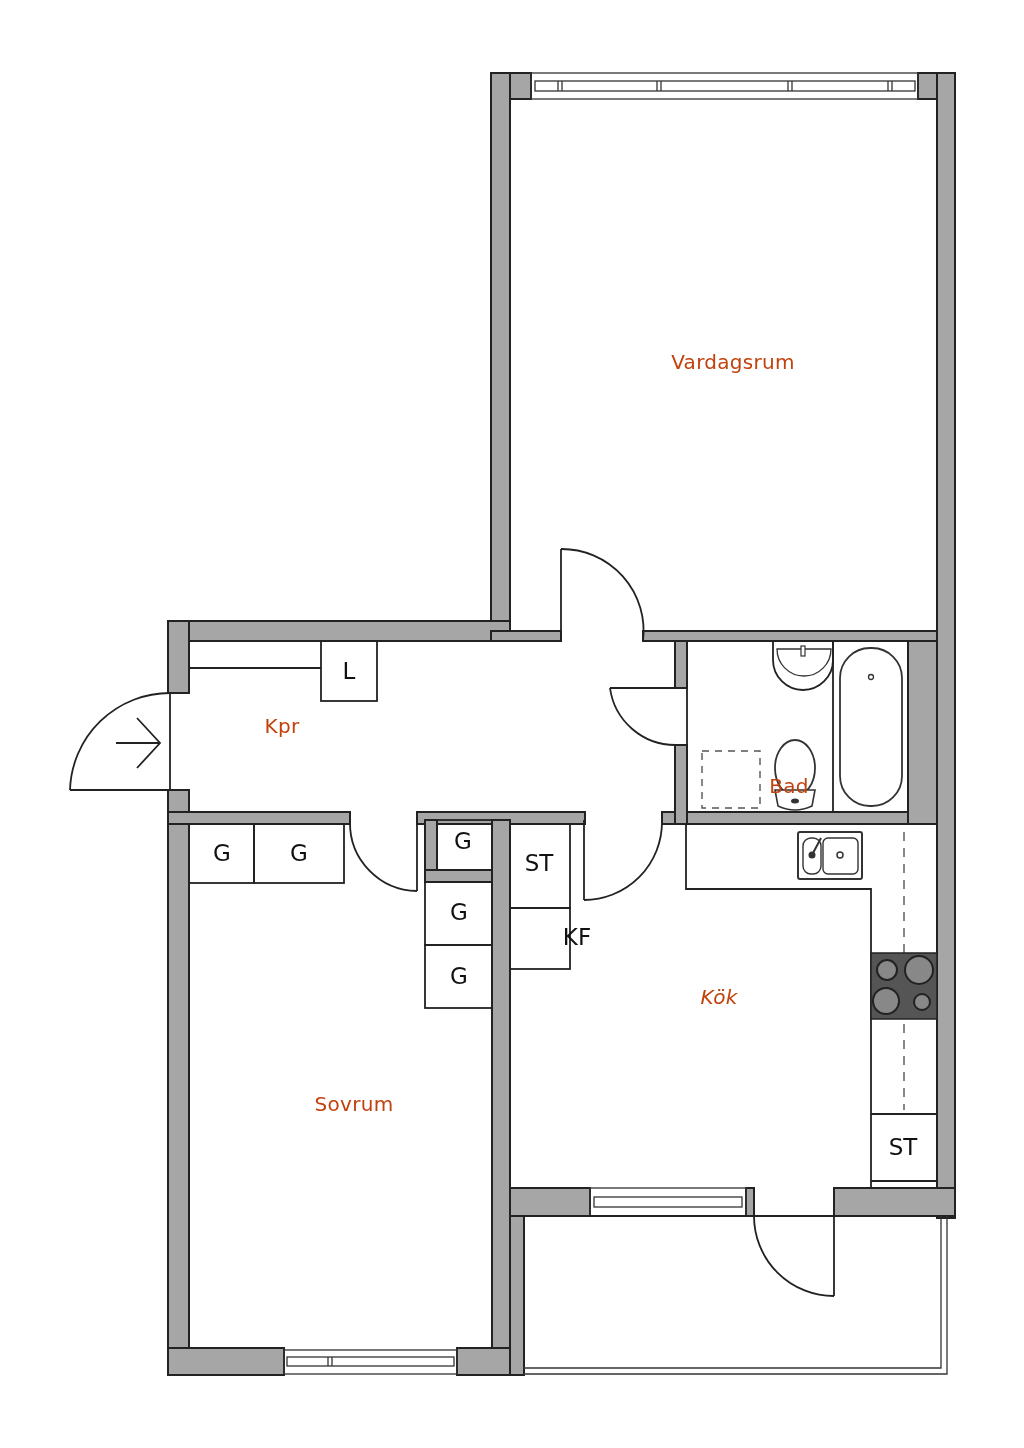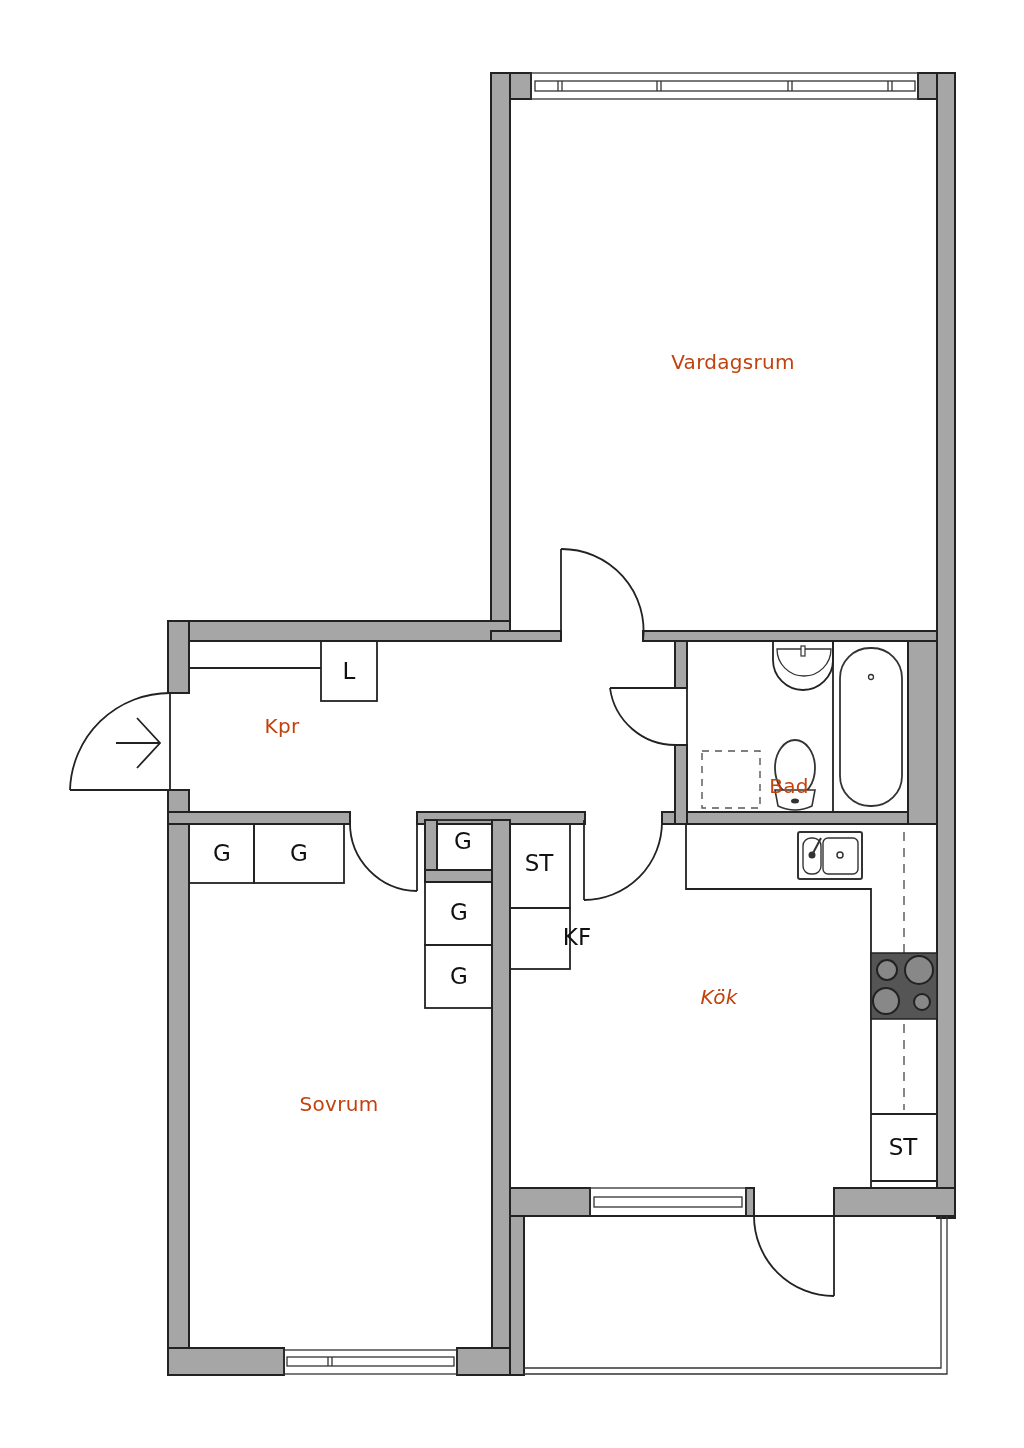--- a/index.html
+++ b/index.html
@@ -166,21 +166,21 @@
   </g>
   <g>
     <rect class="dash" x="702" y="751" width="58" height="57" style="stroke-dasharray:7 6"></rect>
   </g>
 </svg>
 
 <div class="room-label" style="left:733px; top:362px;">Vardagsrum</div>
 <div class="room-label" style="left:282px; top:726px;">Kpr</div>
 <div class="room-label" style="left:789px; top:750px;margin-top:36px;">Bad</div>
 <div class="room-label" style="left:719px; top:997px;font-style:italic;">Kök</div>
-<div class="room-label" style="left:339px; top:1104px;">Sovrum</div>
+<div class="room-label" style="left:354px; top:1104px;">Sovrum</div>
 
 <div class="fix-label" style="left:349px; top:671px;">L</div>
 <div class="fix-label" style="left:222px; top:853px;">G</div>
 <div class="fix-label" style="left:299px; top:853px;">G</div>
 <div class="fix-label" style="left:463px; top:841px;">G</div>
 <div class="fix-label" style="left:459px; top:912px;">G</div>
 <div class="fix-label" style="left:459px; top:976px;">G</div>
 <div class="fix-label" style="left:539px; top:863px;">ST</div>
 <div class="fix-label" style="left:539px; top:937px;margin-left:38px;">KF</div>
 <div class="fix-label" style="left:903px; top:1147px;">ST</div>

